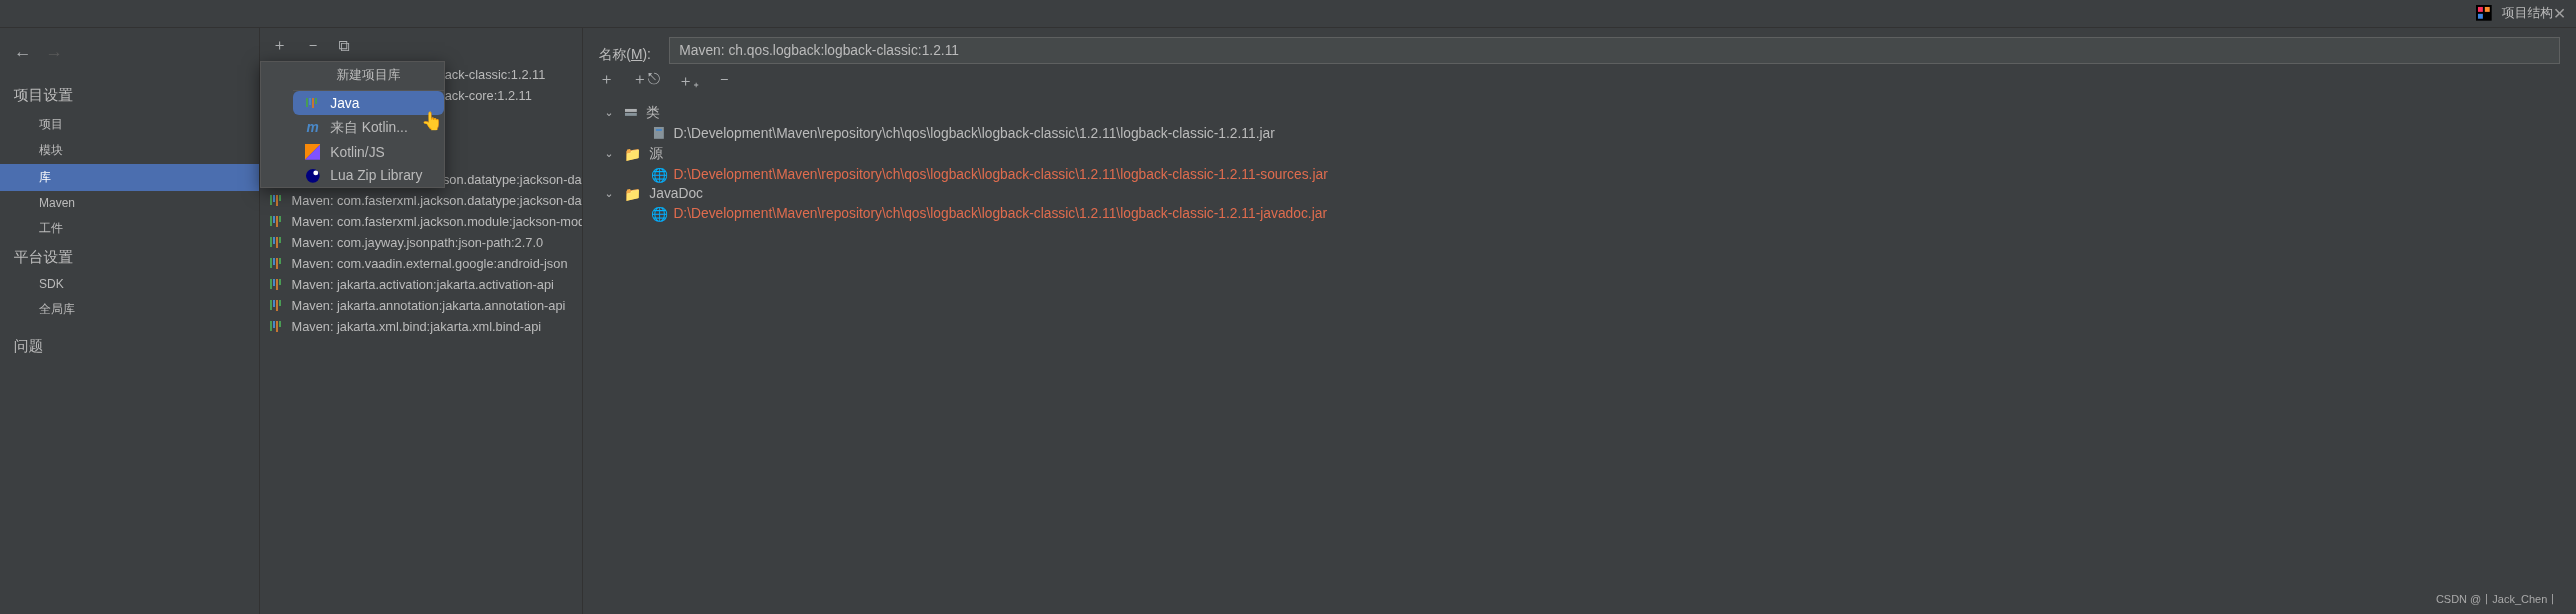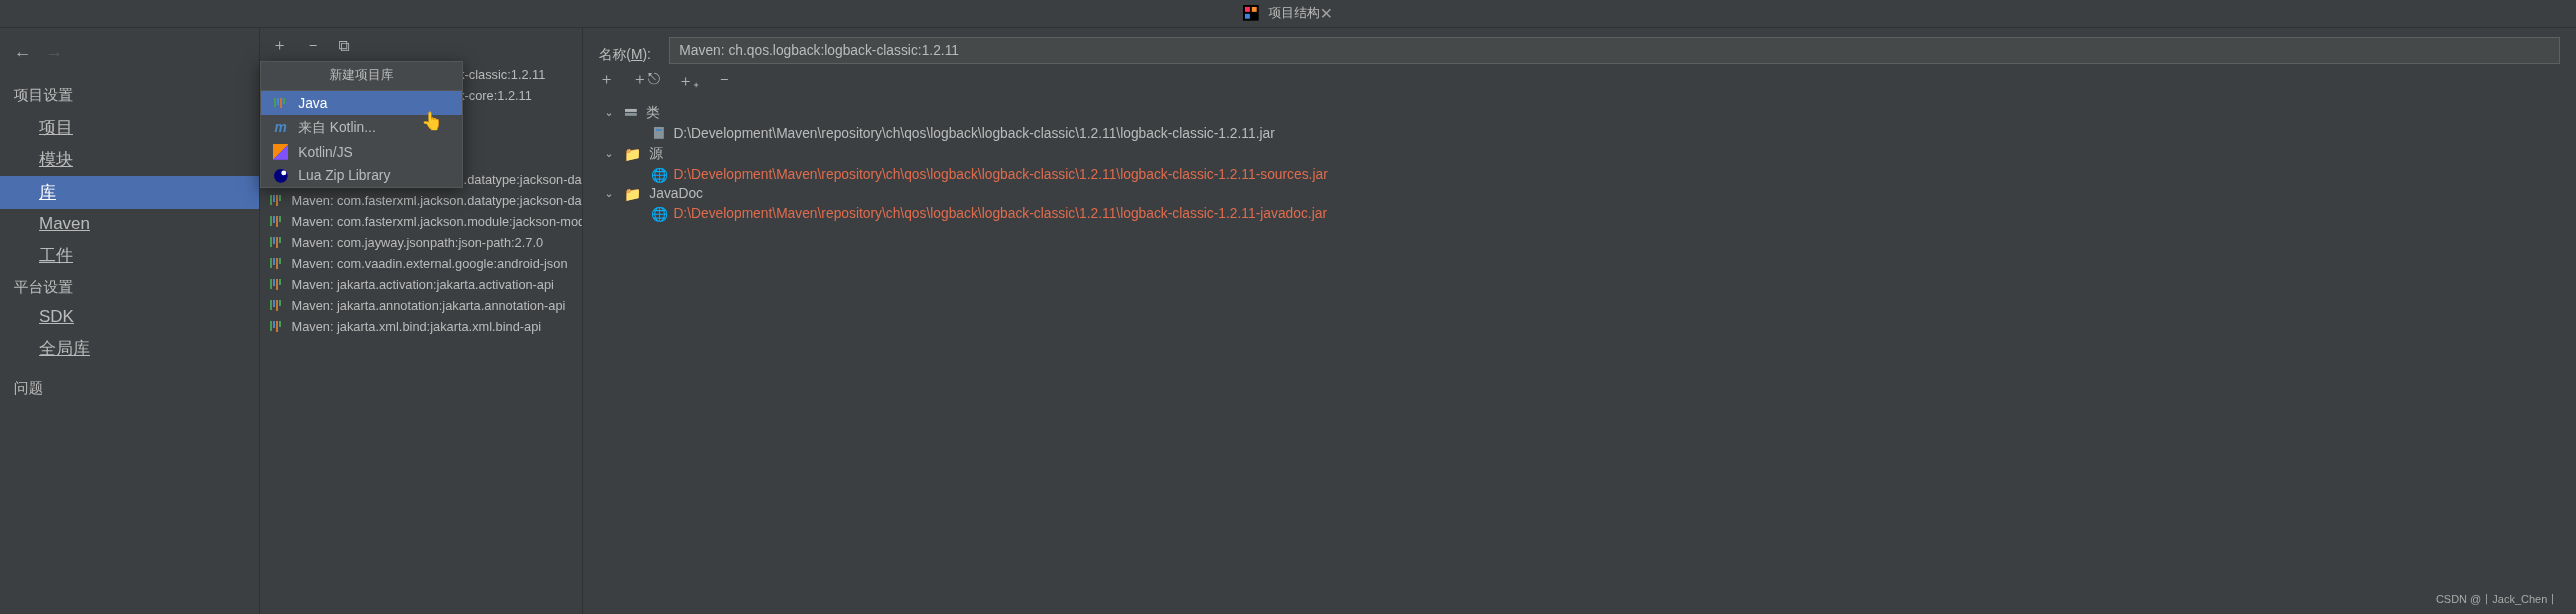--- a/index.html
+++ b/index.html
@@ -8,21 +8,21 @@
       background: #3c3f41;
       color: #bbbbbb;
       font-size: 12.8px;
       overflow: hidden;
       width: 2576px;
       height: 615px;
     }
     .titlebar {
       display: flex;
       align-items: center;
-      justify-content: center;
+      justify-content: flex-end;
       height: 27.5px;
       padding: 0 9.8px;
       background: #3c3f41;
       border-bottom: 1px solid #323232;
     }
     .titlebar-left { display: flex; align-items: center; gap: 9.8px; }
     .close-x { color: #a0a0a0; font-size: 15.7px; cursor: pointer; }
     .app-icon {
       width: 15.7px; height: 15.7px;
       display: inline-flex; align-items: center; justify-content: center;
@@ -39,24 +39,23 @@
     }
     .nav-arrow { color: #afb1b3; font-size: 17.7px; }
     .nav-arrow.dim { color: #5a5a5a; }
     .section-header {
       padding: 5.9px 13.8px;
       font-size: 14.8px;
       color: #bbbbbb;
     }
     .sidebar-item {
       padding: 4.9px 13.8px 4.9px 39px;
-      font-size: 17px;
+      font-size: 12px;
       color: #bbbbbb;
       cursor: pointer;
-      text-decoration: underline;
     }
     .sidebar-item.selected { background: #4b6eaf; color: #fff; }
     .lib-panel {
       width: 323px;
       background: #3c3f41;
       border-right: 1px solid #323232;
       display: flex; flex-direction: column;
       position: relative;
     }
     .lib-toolbar {
@@ -74,36 +73,38 @@
       display: inline-flex; gap: 1px; width: 13.8px; flex-shrink: 0;
     }
     .lib-bar { width: 2px; background: #499C54; }
     .lib-bar:nth-child(1){height:9.8px;background:#499C54;}
     .lib-bar:nth-child(2){height:6.9px;background:#4A88C7;}
     .lib-bar:nth-child(3){height:10.8px;background:#C57633;}
     .lib-bar:nth-child(4){height:5.9px;background:#499C54;}
     .popup {
       position: absolute;
       top: 33px; left: 0;
-      width: 203px;
+      width: 185px;
       background: #46494b;
       border: 1px solid #555;
       box-shadow: 0 3.9px 15.7px rgba(0,0,0,.5);
       z-index: 10;
+      padding-left: 32px;
     }
     .popup-title {
       text-align: center; padding: 5.9px 0;
       font-size: 12.8px; color: #bbbbbb;
       border-bottom: 1px solid #555;
     }
     .popup-item {
       display: flex; align-items: center; gap: 9.8px;
       padding: 3.9px 11.8px;
       font-size: 13.8px;
       cursor: pointer;
+      border-radius: 6px;
     }
     .popup-item.selected { background: #4b6eaf; color: #fff; }
     .popup-icon { width: 15.7px; height: 15.7px; display: inline-flex; align-items:center; justify-content:center; }
     .cursor-hand {
       position: absolute;
       top: 83px; left: 161px;
       z-index: 20;
       font-size: 17.7px;
       color: #fff;
       pointer-events: none;

